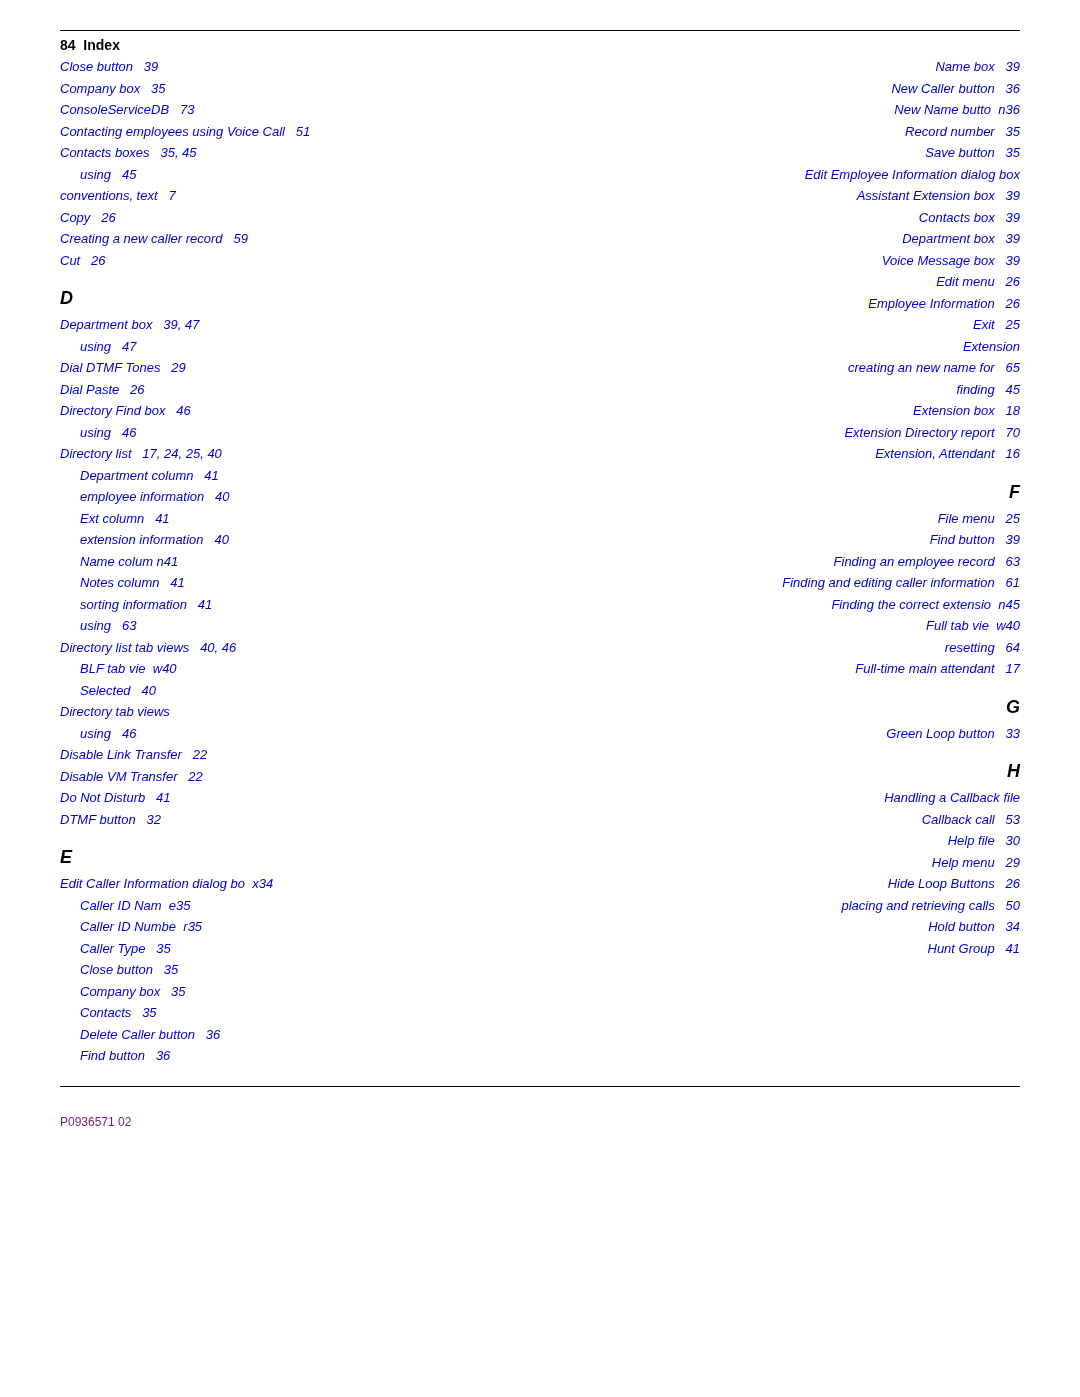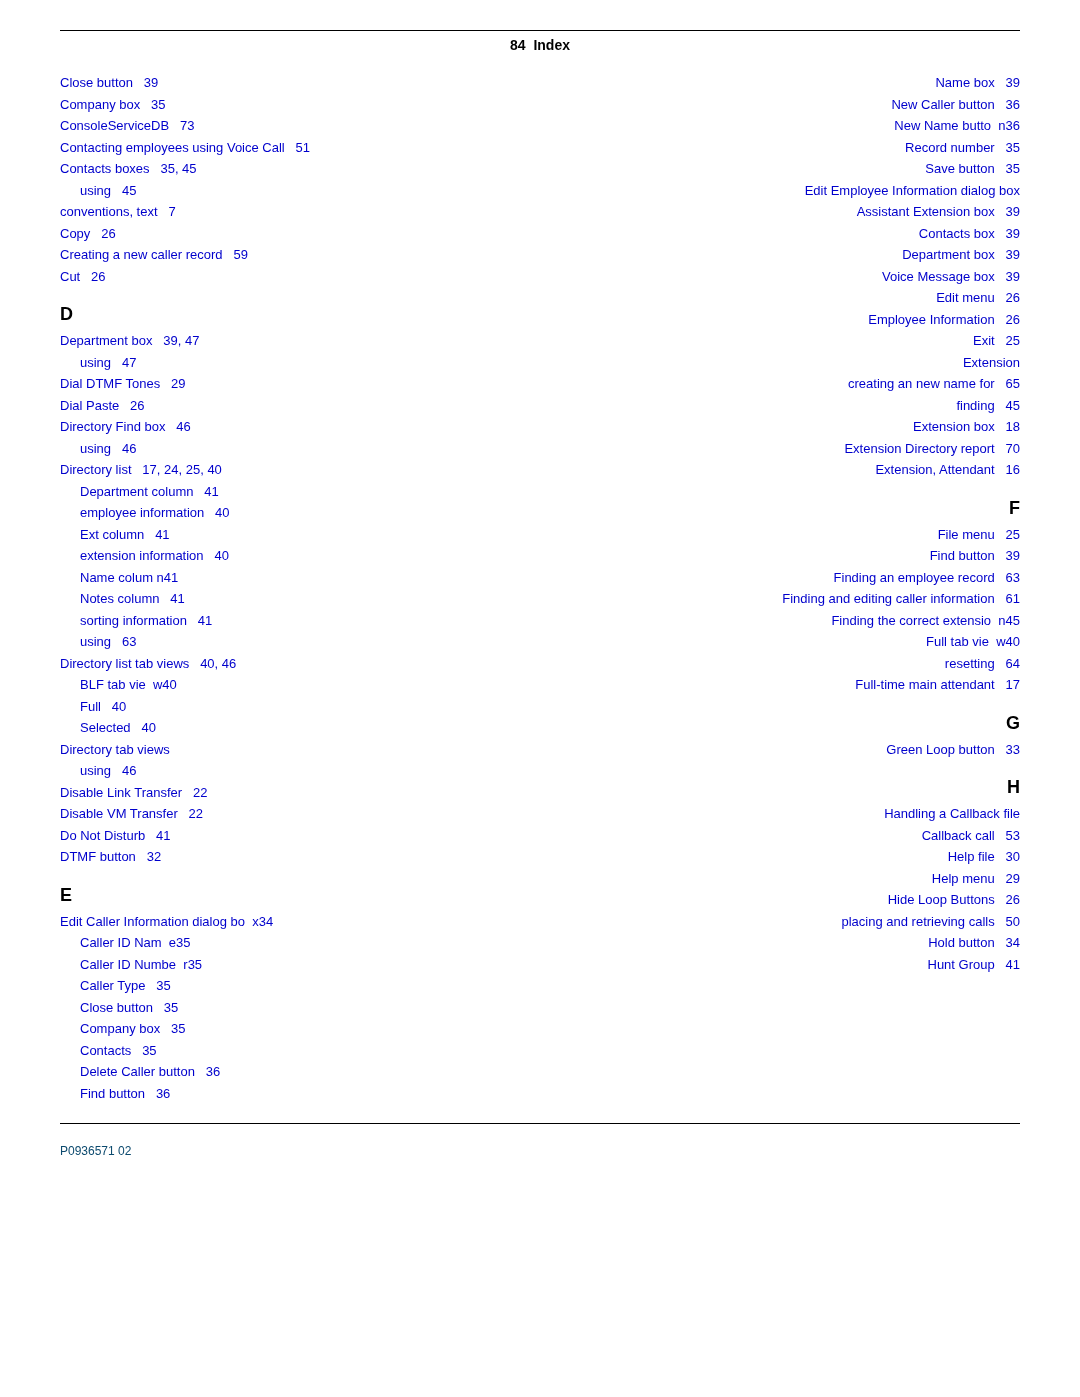--- a/index.html
+++ b/index.html
@@ -23,26 +23,26 @@
       margin-bottom: 6px;
     }
     .bottom-rule {
       border-bottom: 1px solid #000;
       margin-top: 10px;
       padding-bottom: 8px;
     }
     .header-line {
       font-weight: bold;
       font-size: 14px;
-      margin-bottom: 20px;
-      text-align: center;
+      margin-bottom: 4px;
     }
     .columns {
       display: flex;
       gap: 1px;
+      font-style: italic;
     }
     .col-left {
       width: 50%;
       padding-right: 30px;
     }
     .col-right {
       width: 50%;
       padding-left: 10px;
       text-align: right;
     }
@@ -60,23 +60,23 @@
     }
     .entry {
       color: #0000cc;
       margin-bottom: 2px;
       line-height: 1.5;
     }
     .entry.sub1 {
       padding-left: 20px;
     }
     .footer-line {
-      margin-top: 20px;
+      margin-top: 28px;
       font-size: 12px;
-      color: #0c4a6e;
+      color: #701a75;
     }
     .page-number {
       font-weight: bold;
     }
   </style>
 </head>
 <body>
 
 <div class="page">
 
@@ -115,21 +115,20 @@
         <div class="entry sub1"><a class="index-link">Department column&nbsp;&nbsp; 41</a></div>
         <div class="entry sub1"><a class="index-link">employee information&nbsp;&nbsp; 40</a></div>
         <div class="entry sub1"><a class="index-link">Ext column&nbsp;&nbsp; 41</a></div>
         <div class="entry sub1"><a class="index-link">extension information&nbsp;&nbsp; 40</a></div>
         <div class="entry sub1"><a class="index-link">Name colum n41</a></div>
         <div class="entry sub1"><a class="index-link">Notes column&nbsp;&nbsp; 41</a></div>
         <div class="entry sub1"><a class="index-link">sorting information&nbsp;&nbsp; 41</a></div>
         <div class="entry sub1"><a class="index-link">using&nbsp;&nbsp; 63</a></div>
         <div class="entry"><a class="index-link">Directory list tab views&nbsp;&nbsp; 40, 46</a></div>
         <div class="entry sub1"><a class="index-link">BLF tab vie&nbsp; w40</a></div>
-        <div class="entry sub1"><a class="index-link">Full&nbsp;&nbsp; 40</a></div>
         <div class="entry sub1"><a class="index-link">Selected&nbsp;&nbsp; 40</a></div>
         <div class="entry"><a class="index-link">Directory tab views</a></div>
         <div class="entry sub1"><a class="index-link">using&nbsp;&nbsp; 46</a></div>
         <div class="entry"><a class="index-link">Disable Link Transfer&nbsp;&nbsp; 22</a></div>
         <div class="entry"><a class="index-link">Disable VM Transfer&nbsp;&nbsp; 22</a></div>
         <div class="entry"><a class="index-link">Do Not Disturb&nbsp;&nbsp; 41</a></div>
         <div class="entry"><a class="index-link">DTMF button&nbsp;&nbsp; 32</a></div>
       </div>
 
       <div class="section-letter">E</div>

